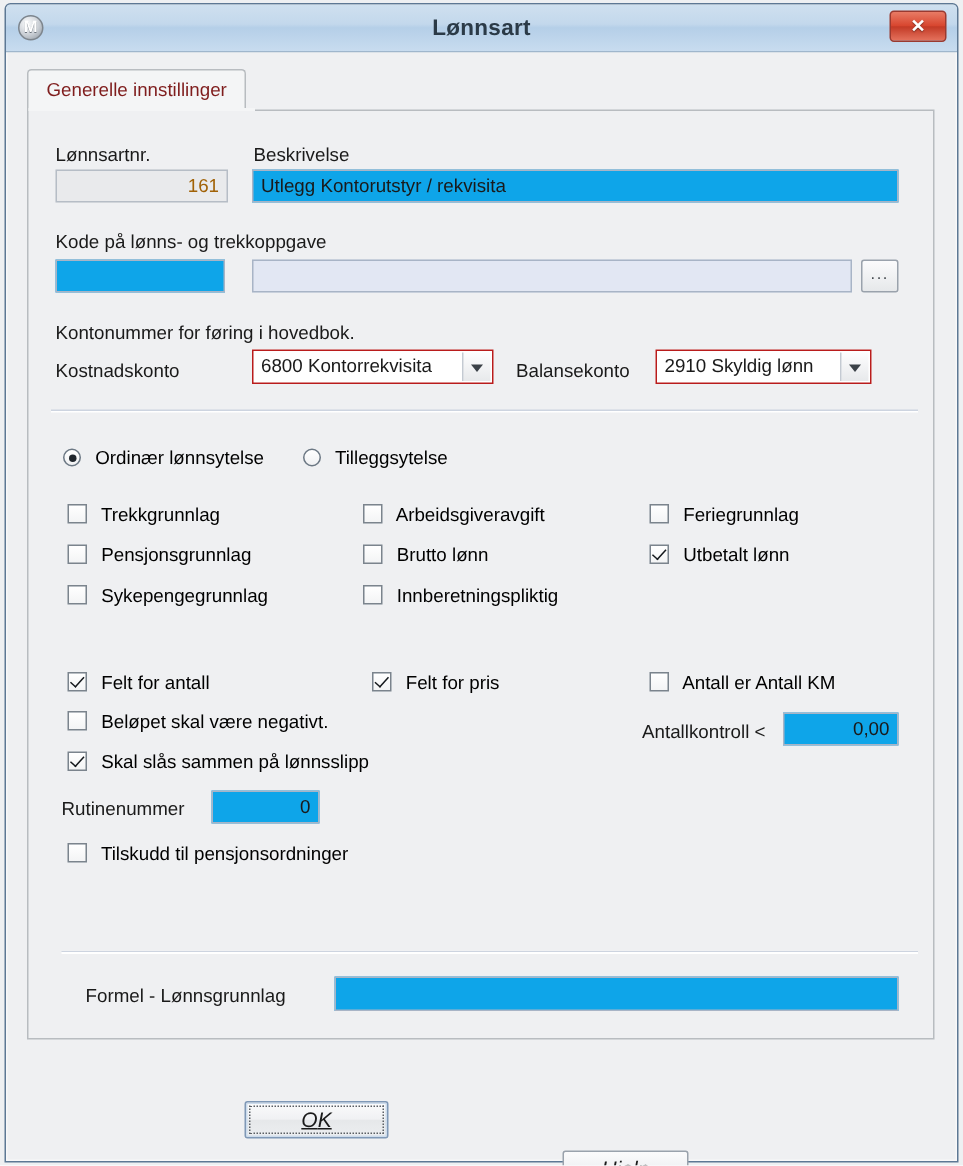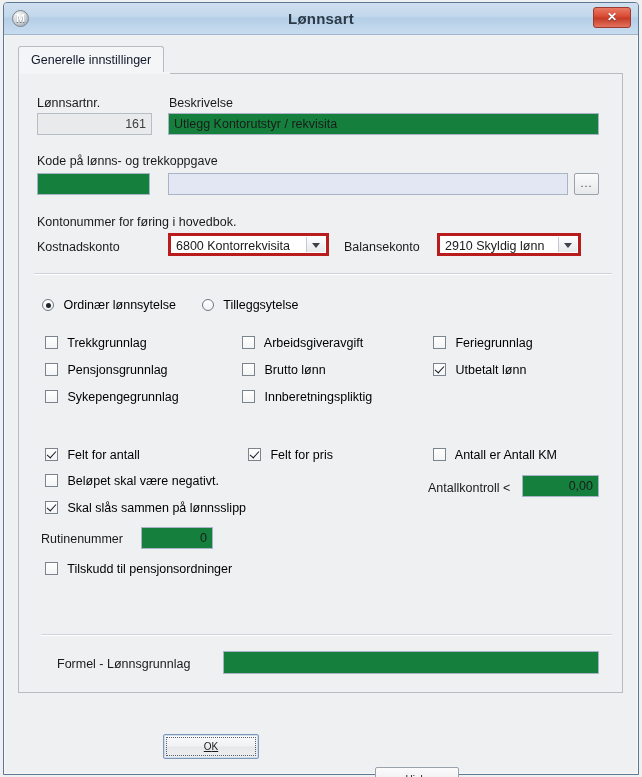--- a/index.html
+++ b/index.html
@@ -94,21 +94,21 @@
   }
   .tab {
     position: relative;
     display: inline-block;
     padding: 6px 12px 7px 12px;
     background: #f4f5f6;
     border: 1px solid #b8bcc0;
     border-bottom: none;
     border-radius: 3px 3px 0 0;
     font-size: 12.5px;
-    color: #0f172a;
+    color: #7f1d1d;
     cursor: pointer;
     z-index: 2;
   }
   .tab-panel {
     position: absolute;
     left: 14px; top: 70px;
     width: 605px;
     height: 620px;
     box-sizing: border-box;
     border: 1px solid #b8bcc0;
@@ -127,31 +127,31 @@
   .lbl {
     position: absolute;
     font-size: 12.5px;
     color: #1a1a1a;
     white-space: nowrap;
   }
   .inp {
     position: absolute;
     box-sizing: border-box;
     border: 1px solid #a8b4c6;
-    background: #15803d;
+    background: #0ea5e9;
     font-family: "Liberation Sans", sans-serif;
     font-size: 12.5px;
     color: #1a1a1a;
     padding: 0 5px;
     outline: none;
   }
   .inp.disabled {
     background: #e9eaec;
     border-color: #b6bdc6;
-    color: #404040;
+    color: #a16207;
   }
   .inp.readonly-blue {
     background: #e2e7f3;
     border-color: #a8b4c6;
   }
   .inp.num { text-align: right; }
 
   .ellipsis-btn {
     position: absolute;
     box-sizing: border-box;
@@ -161,21 +161,21 @@
     font-size: 11px;
     color: #44494e;
     text-align: center;
     cursor: pointer;
     letter-spacing: 1px;
   }
 
   .sel {
     position: absolute;
     box-sizing: border-box;
-    border: 3px solid #b91c1c;
+    border: 1px solid #b91c1c;
     background: #ffffff;
     font-size: 12.5px;
     color: #1a1a1a;
     cursor: pointer;
   }
   .sel .sel-val {
     position: absolute;
     left: 5px; top: 0;
     right: 22px;
     line-height: 21px;
@@ -262,25 +262,26 @@
 
   
   .btn {
     position: absolute;
     box-sizing: border-box;
     height: 25px;
     border: 1px solid #9aa2ac;
     border-radius: 2px;
     background: linear-gradient(to bottom, #fbfbfc 0%, #f0f1f3 48%, #e6e8ea 52%, #eceef0 100%);
     font-family: "Liberation Sans", sans-serif;
-    font-size: 10px;
+    font-size: 14px;
     color: #1a1a1a;
     text-align: center;
     line-height: 23px;
     cursor: pointer;
+    font-style: italic;
   }
   .btn.default {
     border: 1px solid #7f98b6;
     box-shadow: 0 0 0 1px #cddcec inset;
   }
   .btn .focus-ring {
     position: absolute;
     left: 2px; top: 2px; right: 2px; bottom: 2px;
     border: 1px dotted #5a5f64;
   }

